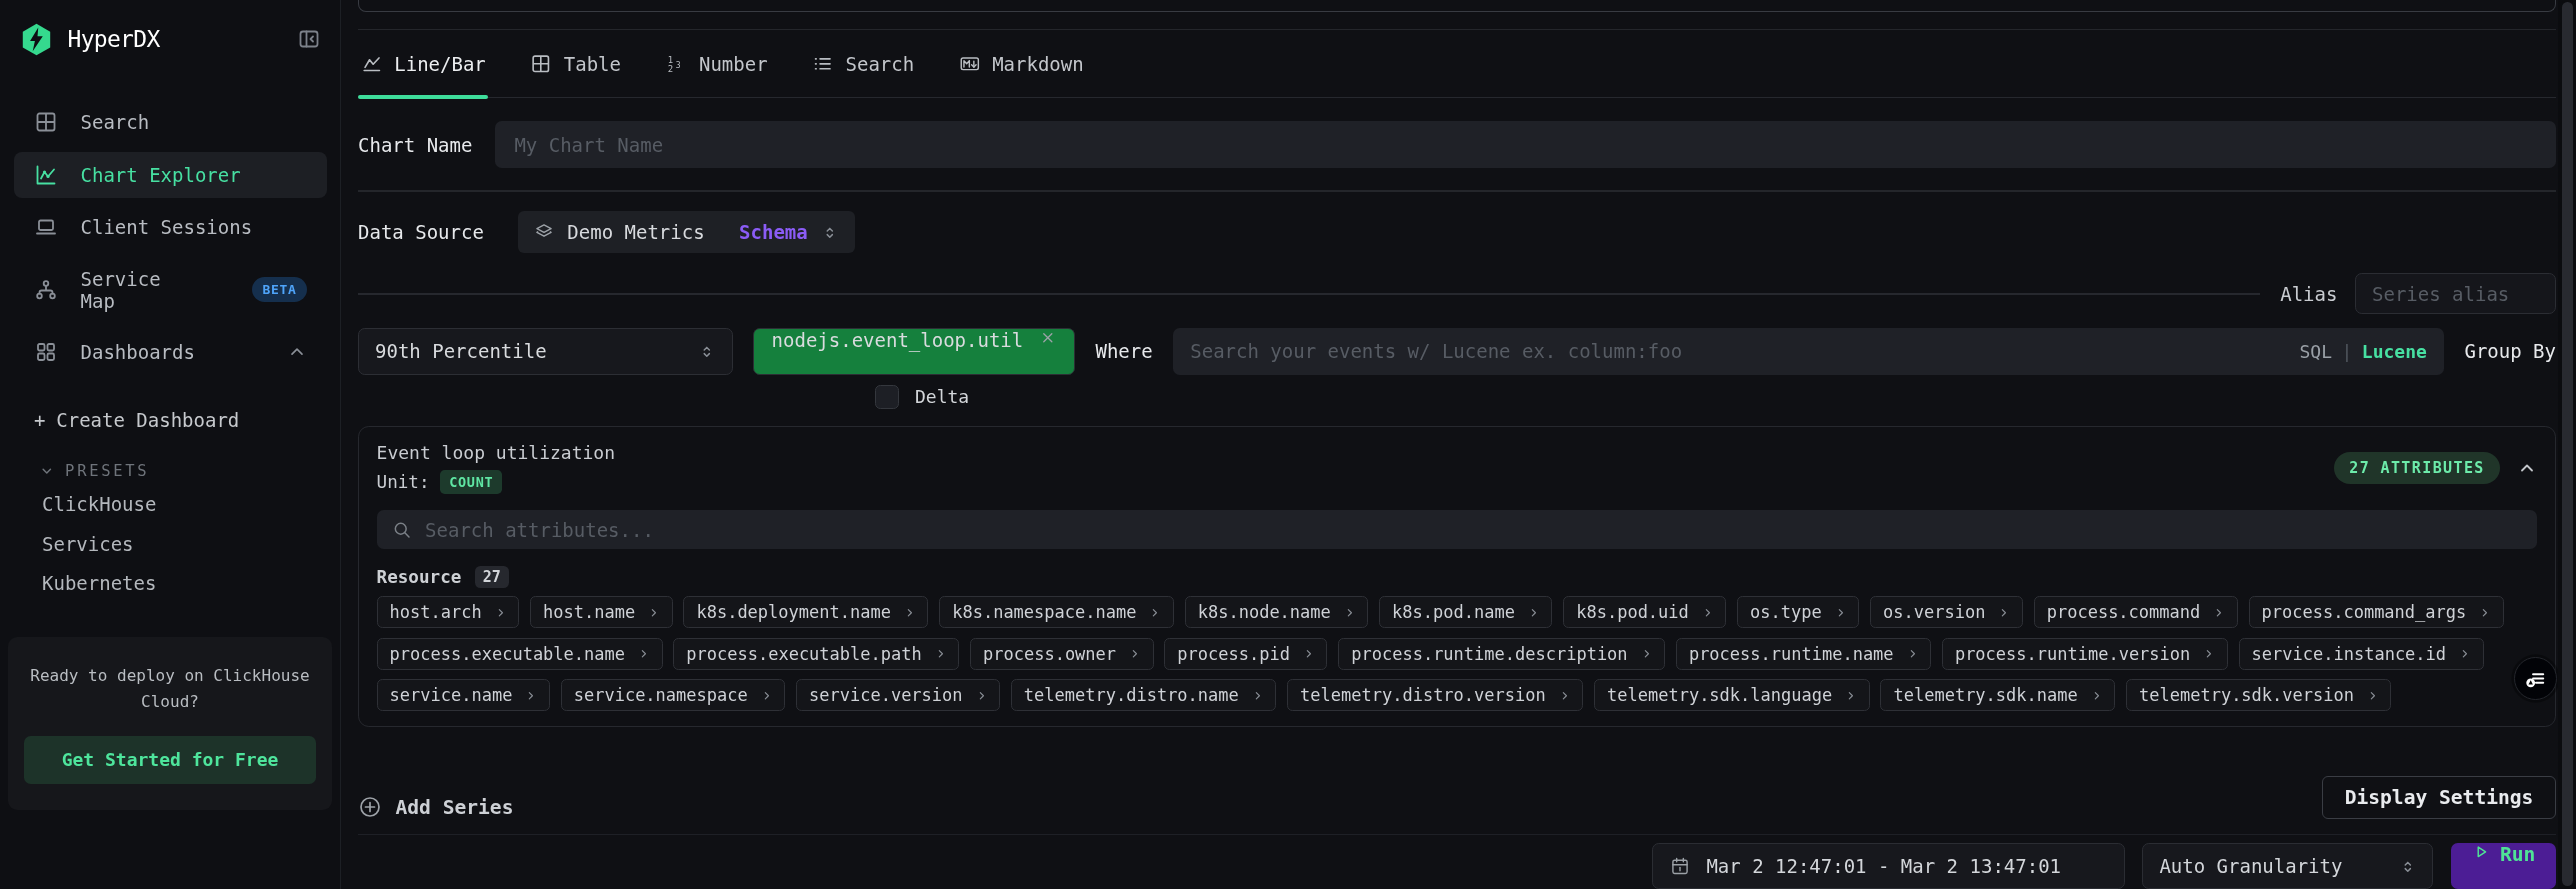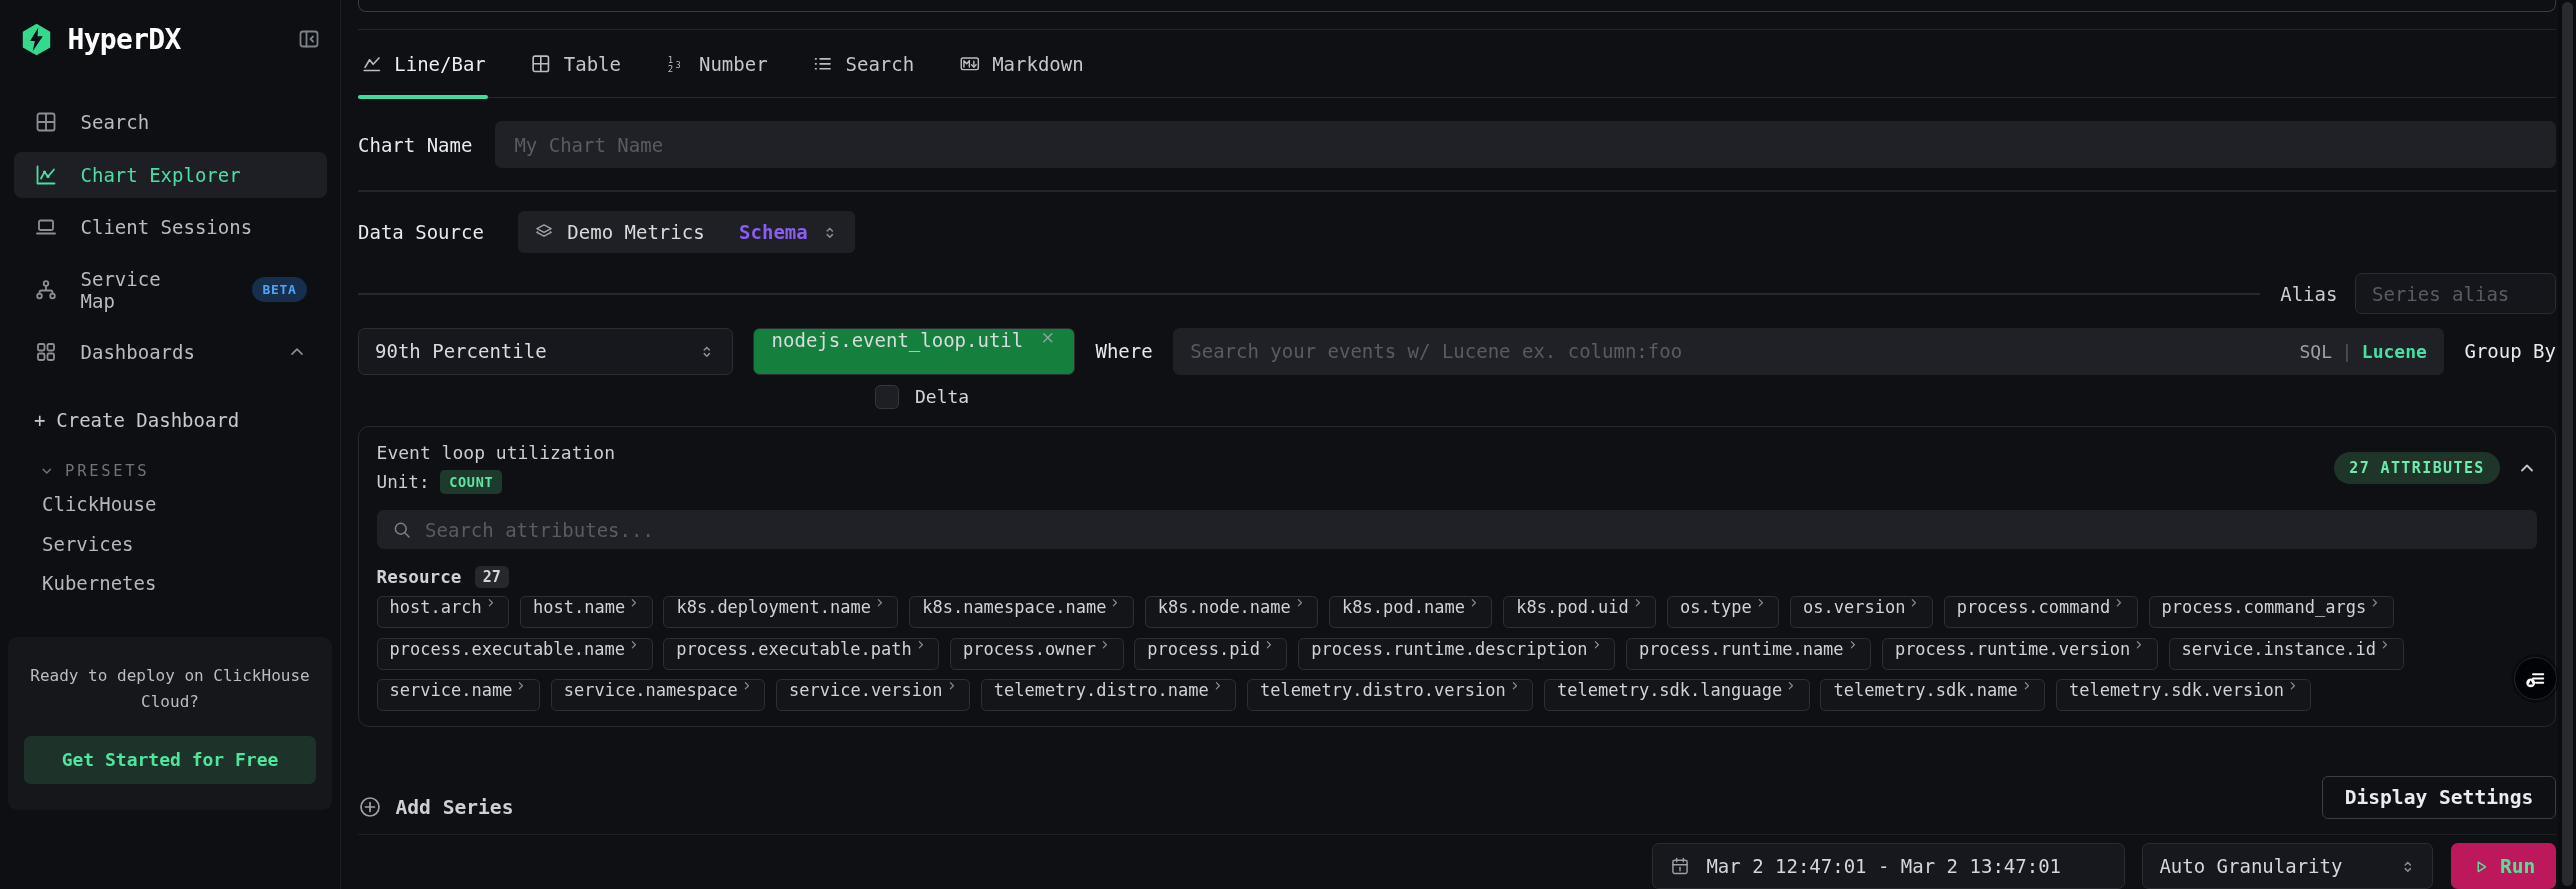--- a/index.html
+++ b/index.html
@@ -12,21 +12,21 @@
   button{font:inherit;background:none;border:none;color:inherit;cursor:pointer;padding:0;text-align:left}
   input{font:inherit;background:transparent;border:none;color:#d8dade;outline:none;width:100%}
   input::placeholder{color:#575c64}
   svg{display:block;flex:none}
 
   .app{display:flex;width:2576px;height:889px}
 
   
   .sidebar{width:341px;min-width:341px;background:#0e0f13;border-right:0.7px solid #1d2025;padding:17.6px 0 0;display:flex;flex-direction:column}
   .logo-row{display:flex;align-items:center;gap:13.5px;padding:4px 19px}
-  .logo-text{font-size:28px;font-weight:bold;color:#fff;letter-spacing:-0.7px}
+  .logo-text{font-size:23px;font-weight:normal;color:#fff;letter-spacing:-0.7px}
   .collapse-btn{margin-left:auto;color:#7c818a;display:flex}
   .nav{margin-top:39px;padding:0 13.5px;display:flex;flex-direction:column;gap:6.8px}
   .nav-item{display:flex;align-items:center;gap:23px;padding:10.8px 20px;border-radius:8px;color:#b8bcc2;font-size:19px}
   .nav-item .nav-ico{color:#8a8f97;display:flex}
   .nav-item.active{background:#1d1f24;color:#47e0a2}
   .nav-item.active .nav-ico{color:#47e0a2}
   .badge-beta{margin-left:38px;background:#152f4d;color:#4fa4f9;font-size:13px;font-weight:bold;letter-spacing:0.7px;padding:5.4px 10px;border-radius:15px}
   .nav-chevron{margin-left:auto;color:#8a8f97;display:flex}
   .create-dash{margin-top:34px;padding:0 34px;display:flex;gap:10.8px;align-items:center;color:#c6c9cd;font-size:19px}
   .presets-hdr{margin-top:31px;padding:0 38px;display:flex;align-items:center;gap:9.5px;color:#6f747b;font-size:15.5px;letter-spacing:2.7px}
@@ -91,34 +91,34 @@
   .badge-count{background:#1d3a2c;color:#5fe5a3;font-size:13.5px;font-weight:bold;letter-spacing:0.7px;padding:4px 8.8px;border-radius:4.7px}
   .attrs-right{display:flex;align-items:center;gap:17.6px;margin-top:9.5px}
   .badge-attrs{background:#203529;color:#6debaa;font-size:15px;font-weight:bold;letter-spacing:1.4px;padding:6.8px 15px;border-radius:17.6px;white-space:nowrap}
   .panel-chevron{color:#c3c6cb;display:flex}
   .attr-search{margin-top:15px;background:#1f2127;border-radius:6.8px;height:39px;display:flex;align-items:center;gap:13.5px;padding:0 15px}
   .attr-search .ico{color:#7b8087;display:flex}
   .resource-row{margin-top:16px;gap:13.5px;height:23px}
   .resource-label{color:#cdd0d4;font-size:17.6px;font-weight:bold}
   .count-badge{background:#26282e;color:#d2d5d9;font-size:15px;font-weight:bold;padding:2px 8px;border-radius:5.4px}
   .chips{margin-top:8px;display:flex;flex-wrap:wrap;gap:9.5px 10.8px}
-  .chip{height:32px;background:#141519;border:1.4px solid #2e3036;border-radius:5.4px;display:flex;gap:3px;padding:0 12px;font-size:17px;color:#cfd2d7;white-space:nowrap}
+  .chip{height:32px;background:#141519;border:1.4px solid #2e3036;border-radius:5.4px;display:flex;align-items:center;gap:13px;padding:0 12px;font-size:17px;color:#cfd2d7;white-space:nowrap}
   .chip-caret{color:#8a8f96}
 
   .footer-row{margin-top:49px;display:flex;justify-content:space-between;align-items:flex-end}
   .add-series{display:flex;align-items:center;gap:13.5px;color:#cdd0d5;font-size:19.6px;font-weight:bold}
   .add-series .ico{color:#9da2a8;display:flex}
   .display-settings{border:1.4px solid #3a3d44;border-radius:6px;color:#e9ebee;font-size:19.6px;font-weight:bold;padding:8.8px 21.6px}
 
   .hr.bottom{margin-top:15px;background:#1e2026}
   .bottom-bar{margin-top:8px;display:flex;justify-content:flex-end;align-items:center;gap:17.6px}
   .date-range{width:473px;height:46px;background:#17181d;border:1.4px solid #2b2d33;border-radius:6.8px;display:flex;align-items:center;gap:16px;padding:0 17.6px;color:#d3d6da;font-size:19px}
   .date-range .ico{color:#9da2a8;display:flex}
   .granularity{width:291px;height:46px;background:#17181d;border:1.4px solid #2b2d33;border-radius:6.8px;display:flex;align-items:center;justify-content:space-between;padding:0 16px;color:#d3d6da;font-size:19px}
-  .run-btn{width:105px;height:46px;background:#be185d;border-radius:6.8px;color:#4fe296;font-size:19.6px;font-weight:bold;display:flex;align-items:center;justify-content:center;gap:10.8px}
+  .run-btn{width:105px;height:46px;background:#4c1d95;border-radius:6.8px;color:#4fe296;font-size:19.6px;font-weight:bold;display:flex;justify-content:center;gap:10.8px}
 
   .fab{position:absolute;top:657px;right:19px;width:43px;height:43px;border-radius:50%;background:#020307;border:1.4px solid #24262c;display:flex;align-items:center;justify-content:center;box-shadow:0 0 0 2.7px rgba(0,0,0,.35)}
 
   .scroll-gutter{position:absolute;top:0;right:0;width:17.6px;height:889px;background:#0b0c0f}
   .scroll-thumb{position:absolute;top:2px;left:3.4px;width:10.8px;height:884px;background:#282a30;border-radius:5.4px}
 </style>
 </head>
 <body>
 
 <div class="app">

